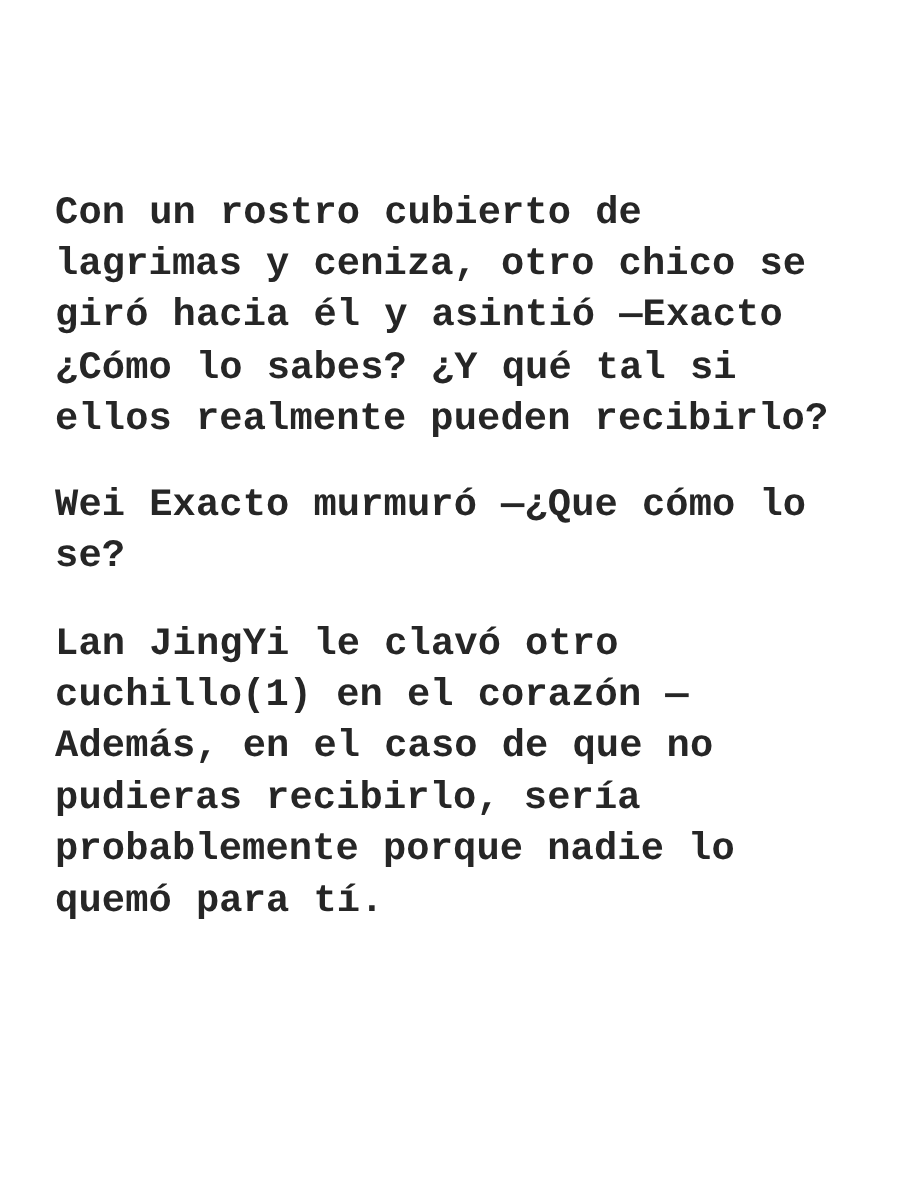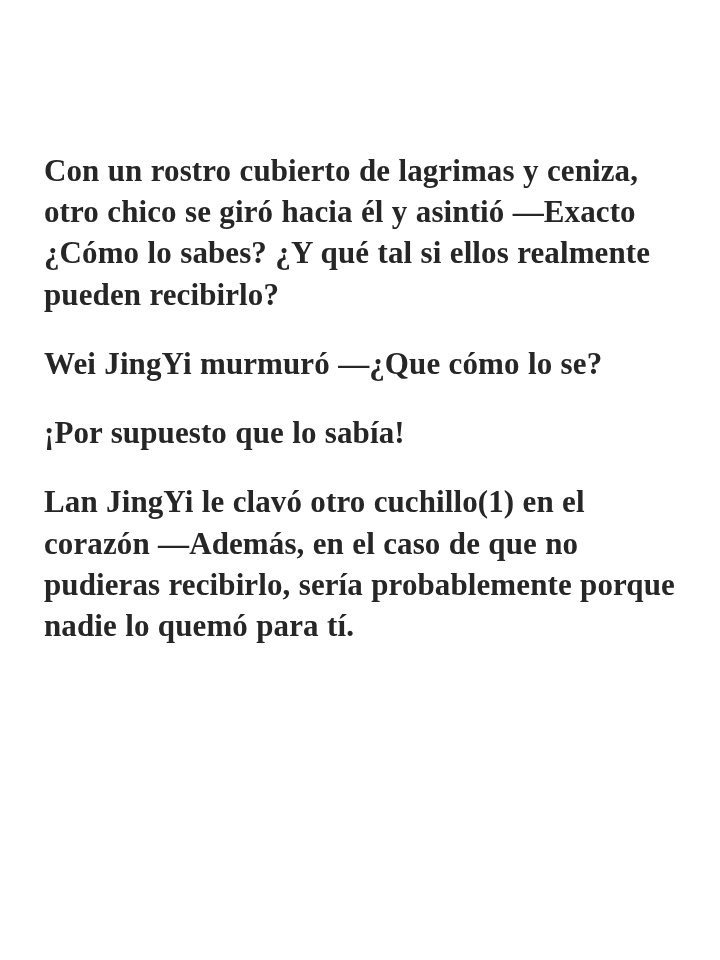--- a/index.html
+++ b/index.html
@@ -12,20 +12,21 @@
     background: #ffffff;
     font-family: "Liberation Serif", "DejaVu Serif", serif;
     overflow: hidden;
   }
   .page {
     box-sizing: border-box;
     width: 720px;
     height: 960px;
     padding: 150px 44px 40px 44px;
     background: #ffffff;
+    font-family: Liberation Mono, monospace;
   }
   .reader-body {
     display: block;
   }
   .para {
     margin: 0 0 28px 0;
     font-size: 31px;
     line-height: 1.33;
     color: #262626;
     font-weight: 600;
@@ -36,17 +37,16 @@
   .para:last-child {
     margin-bottom: 16px;
   }
 </style>
 </head>
 <body>
 
 <div class="page">
   <div class="reader-body">
     <p class="para">Con un rostro cubierto de lagrimas y ceniza, otro chico se giró hacia él y asintió —Exacto ¿Cómo lo sabes? ¿Y qué tal si ellos realmente pueden recibirlo?</p>
-    <p class="para">Wei JingYi murmuró —¿Que cómo lo se?</p>
-    <p class="para">¡Por supuesto que lo sabía!</p>
+    <p class="para">Wei Exacto murmuró —¿Que cómo lo se?</p>
     <p class="para">Lan JingYi le clavó otro cuchillo(1) en el corazón —Además, en el caso de que no pudieras recibirlo, sería probablemente porque nadie lo quemó para tí.</p>
   </div>
 </div>
 
 </body></html>

